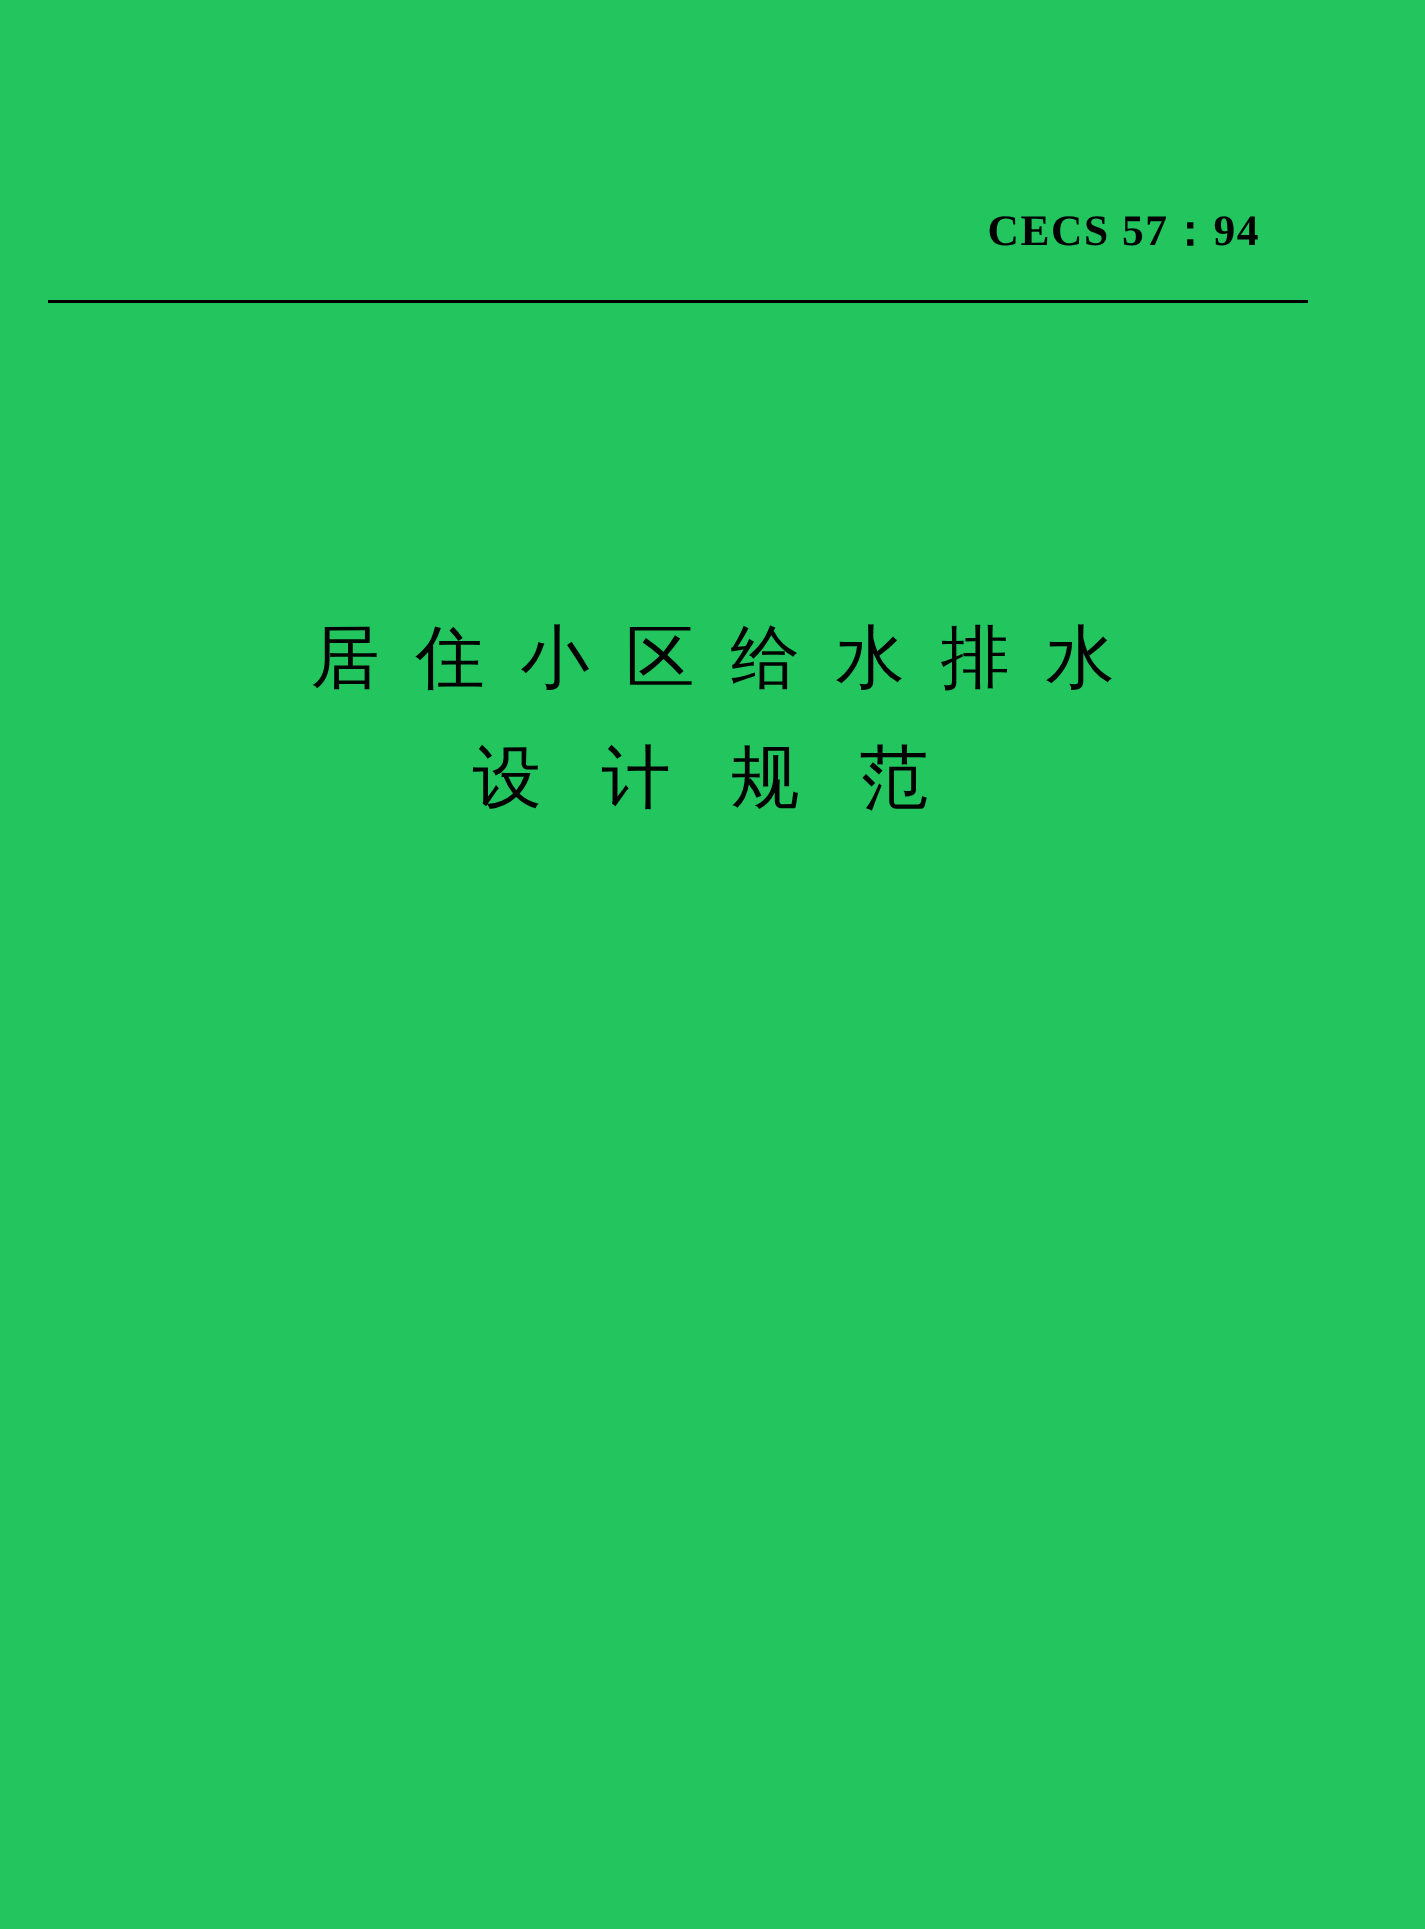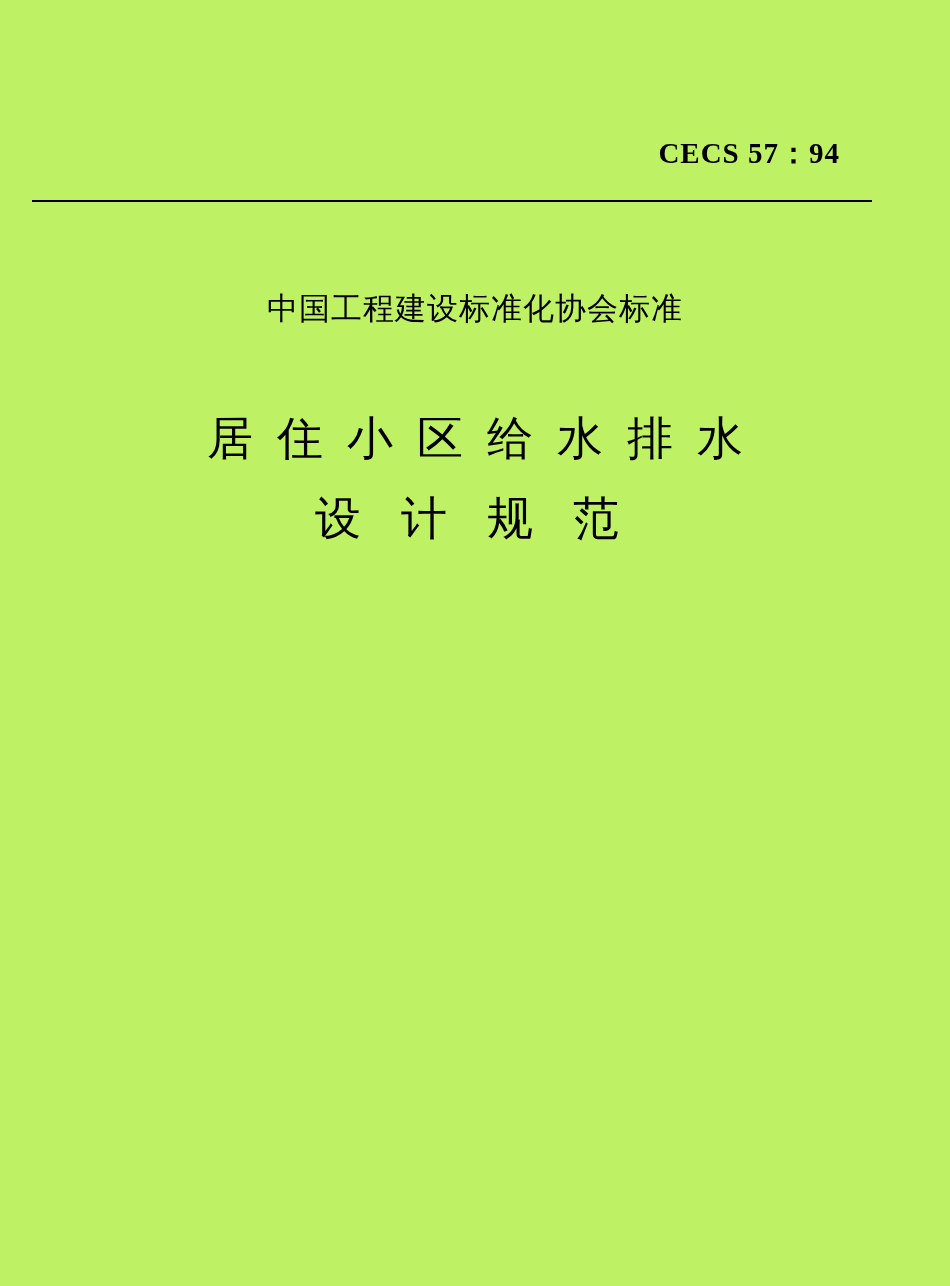--- a/index.html
+++ b/index.html
@@ -12,21 +12,21 @@
     height: 1286px;
     font-family: "Liberation Serif", "DejaVu Serif", serif;
     color: #000000;
     position: relative;
     overflow: hidden;
   }
   .page {
     position: relative;
     width: 950px;
     height: 1286px;
-    background: #bef264;
+    background: #22c55e;
   }
   .std-code {
     position: absolute;
     top: 134px;
     right: 110px;
     font-family: "Liberation Serif", "DejaVu Serif", serif;
     font-weight: bold;
     font-size: 29px;
     letter-spacing: 1px;
     white-space: nowrap;
@@ -74,20 +74,19 @@
 </style>
 </head>
 <body>
 
 <div class="page">
 
   <div class="std-code">CECS 57：94</div>
 
   <div class="rule"></div>
 
-  <div class="assoc-line">中国工程建设标准化协会标准</div>
 
   <div class="title-block">
     <div class="title-line title-line-1">居住小区给水排水</div>
     <div class="title-line title-line-2">设计规范</div>
   </div>
 
 </div>
 
 </body></html>

